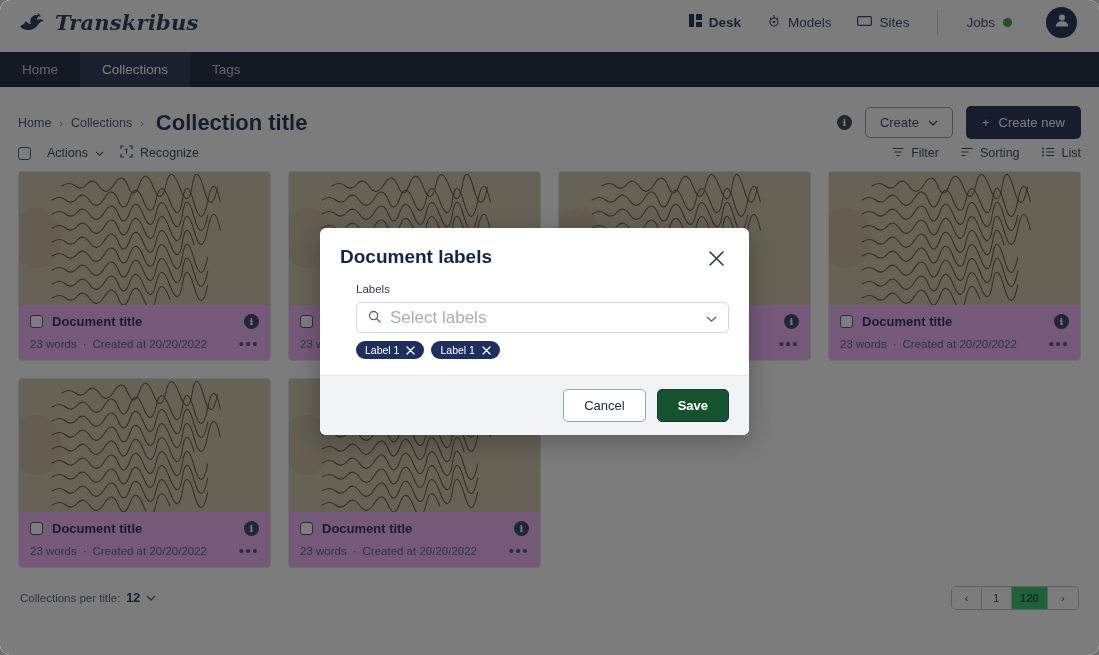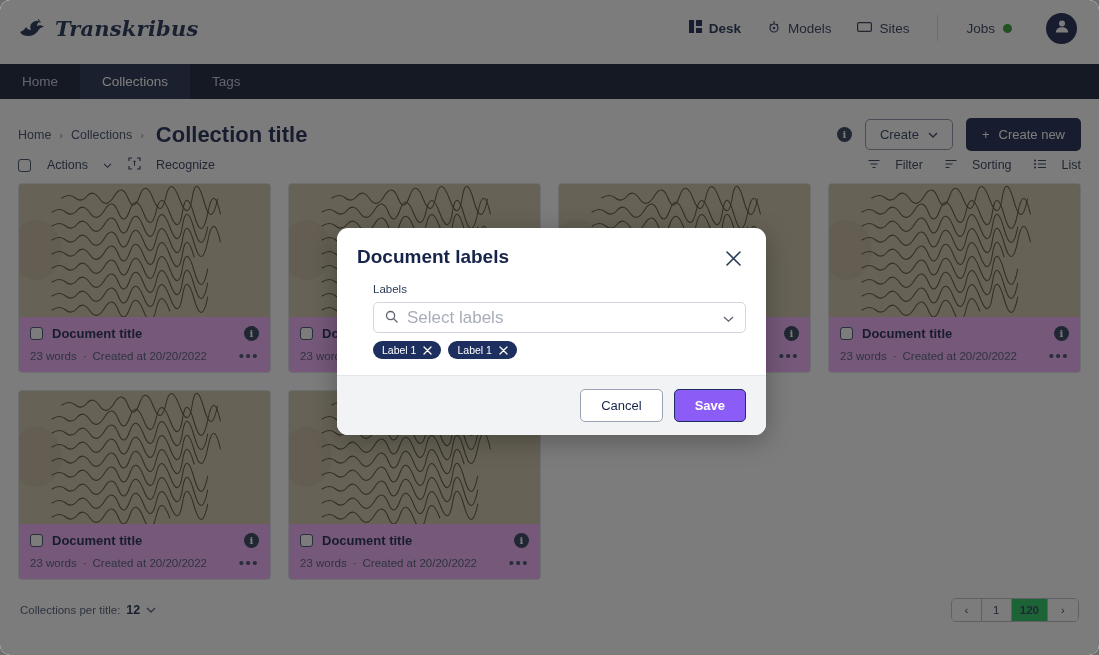--- a/index.html
+++ b/index.html
@@ -20,21 +20,21 @@
   
   .page-layer { position: absolute; inset: 0; }
   .scrim {
     position: absolute; inset: 0;
     background: rgba(25,25,25,0.57);
     z-index: 50;
   }
 
   
   .topbar {
-    height: 64px; background: #ffffff;
+    height: 52px; background: #ffffff;
     display: flex; align-items: center;
     padding: 0 22px 8px 18px;
   }
   .logo { display: flex; align-items: center; gap: 7px; }
   .logo-mark { width: 30px; height: 24px; display:block; }
   .logo-text {
     font-family: "DejaVu Serif", serif;
     font-size: 21px; font-weight: 700; color: #1b2a4e;
     font-style: italic; letter-spacing: .2px;
   }
@@ -102,21 +102,21 @@
     display: flex; align-items: center;
     padding: 4px 4px 10px 4px; min-height: 28px;
   }
   .tool-left { display: flex; align-items: center; gap: 16px; }
   .tool-right { margin-left: auto; display: flex; align-items: center; gap: 22px; }
   .cbox {
     width: 13px; height: 13px; border: 1.5px solid #3c4a66;
     border-radius: 3px; background: #fff; cursor: pointer;
   }
   .tool-item {
-    display: flex; align-items: center; gap: 15px;
+    display: flex; align-items: center; gap: 7px;
     font-size: 12.5px; color: #2b3a57; cursor: pointer;
   }
 
   
   .grid {
     display: grid; grid-template-columns: repeat(4, 1fr);
     gap: 17px; padding: 0 4px;
   }
   .card {
     border: 1px solid #dfe2e8; border-radius: 4px;
@@ -154,22 +154,22 @@
     min-width: 30px; height: 22px; display: flex; align-items: center; justify-content: center;
     font-size: 11.5px; color: #2b3a57; border-right: 1px solid #b9bfcc;
     background: #fff; cursor: pointer; padding: 0 8px;
   }
   .pg:last-child { border-right: none; }
   .pg.current { background: #22c55e; font-weight: 600; }
 
   
   .modal {
     position: absolute; z-index: 100;
-    left: 337px; top: 228px; width: 429px;
-    background: #ffffff; border-radius: 11px;
+    left: 320px; top: 228px; width: 429px;
+    background: #ffffff; border-radius: 6px;
     box-shadow: 0 6px 26px rgba(0,0,0,.28);
     overflow: hidden;
   }
   .modal-head {
     display: flex; align-items: flex-start;
     padding: 18px 20px 4px 20px;
   }
   .modal-title { font-size: 19px; font-weight: 700; color: #16234a; }
   .modal-close {
     margin-left: auto; cursor: pointer; color: #2b3a57;
@@ -193,21 +193,21 @@
   .modal-foot {
     background: #f2f3f5; border-top: 1px solid #e3e5ea;
     display: flex; justify-content: flex-end; gap: 11px;
     padding: 13px 20px;
   }
   .mbtn {
     font-size: 13px; border-radius: 5px; padding: 8px 20px; cursor: pointer;
     font-family: "Liberation Sans", sans-serif;
   }
   .mbtn-cancel { background: #fff; border: 1px solid #9aa2b4; color: #16234a; }
-  .mbtn-save { background: #8b5cf6; border: 1px solid #1d2f5e; color: #fff; font-weight: 600; }
+  .mbtn-save { background: #14532d; border: 1px solid #1d2f5e; color: #fff; font-weight: 600; }
 </style>
 </head>
 <body>
 
 <div class="app">
 
   <div class="page-layer">
 
     <div class="topbar">
       <div class="logo">

